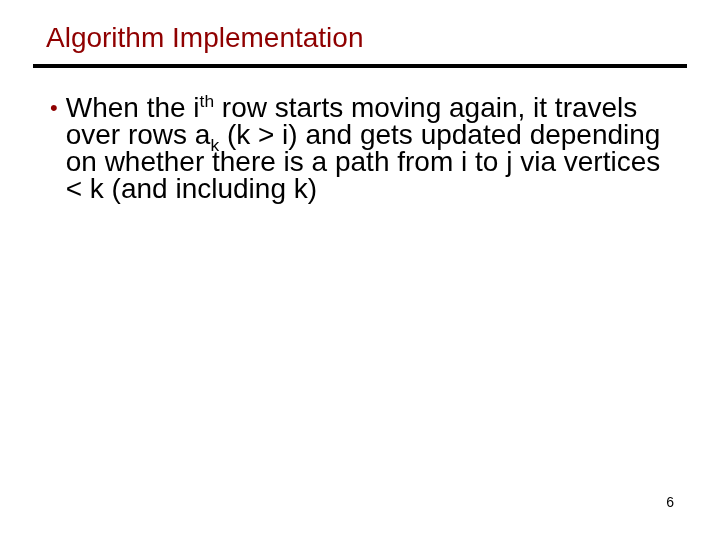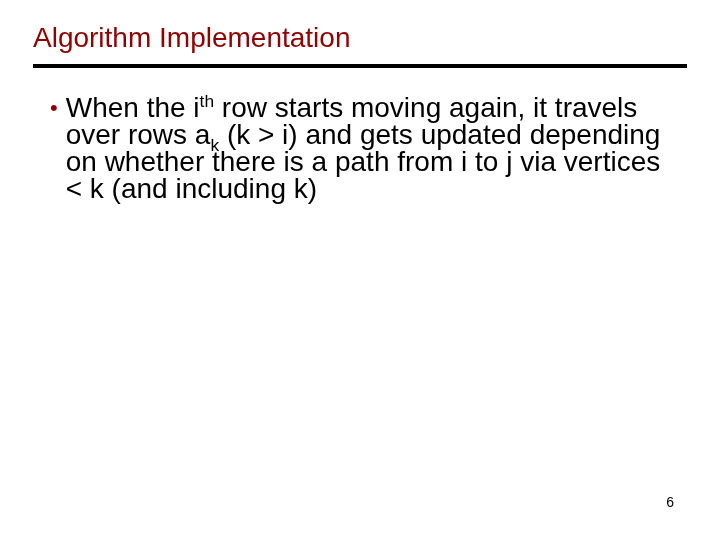--- a/index.html
+++ b/index.html
@@ -12,21 +12,21 @@
     color: #000000;
     overflow: hidden;
   }
   .slide {
     position: relative;
     width: 720px;
     height: 540px;
     box-sizing: border-box;
   }
   .title-block {
-    padding: 22px 0 0 33px;
+    padding: 22px 0 0 46px;
   }
   .title {
     color: #8f0000;
     font-size: 28px;
     font-weight: 400;
     letter-spacing: 0px;
   }
   .rule {
     border: none;
     border-top: 4px solid #000000;

